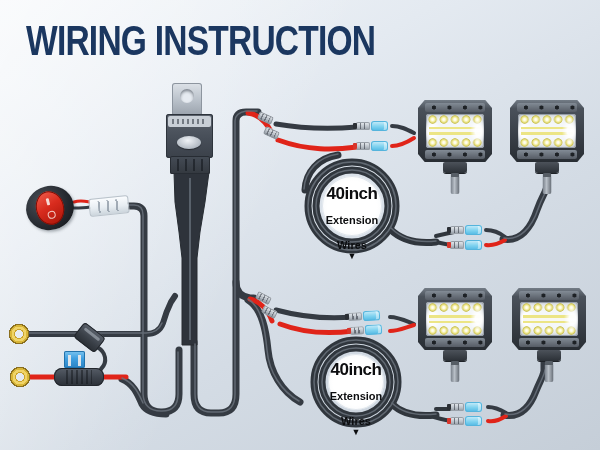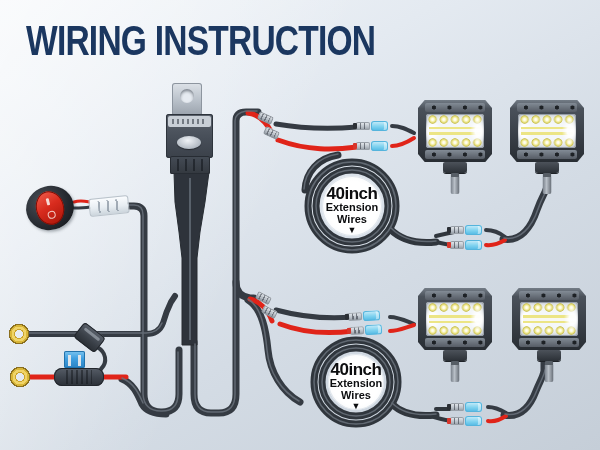--- a/index.html
+++ b/index.html
@@ -102,21 +102,21 @@
   .mid-crimp{position:absolute;width:15px;height:8px;border-radius:2px;
     background:linear-gradient(180deg,#e6eaee,#b2b9c1 60%,#878f98);box-shadow:inset 0 0 0 1px #8f969e;}
   .mid-crimp::before{content:"";position:absolute;left:3px;top:1px;bottom:1px;width:9px;
     background:repeating-linear-gradient(90deg,rgba(40,45,55,.5) 0 1.5px,rgba(0,0,0,0) 1.5px 4px);}
 
   
   .coil-white{position:absolute;border-radius:50%;
     background:radial-gradient(circle,#ffffff 58%,#f0f4f7);box-shadow:inset 0 0 0 1px #e0e6ec;}
   .coil-label{position:absolute;width:64px;text-align:center;color:#0c0d0f;line-height:1.02;}
   .coil-size{display:block;font-size:17px;font-weight:bold;letter-spacing:-.5px;}
-  .coil-line{display:block;font-size:11px;font-weight:600;margin-top:0;}
+  .coil-line{display:block;font-size:11px;font-weight:600;margin-top:13px;}
   .coil-arrow{display:block;font-size:9px;margin-top:1px;}
 </style>
 </head>
 <body>
 
 <div class="stage">
 
   <h1 class="title">WIRING INSTRUCTION</h1>
 
   <svg class="wires" viewBox="0 0 600 450">

